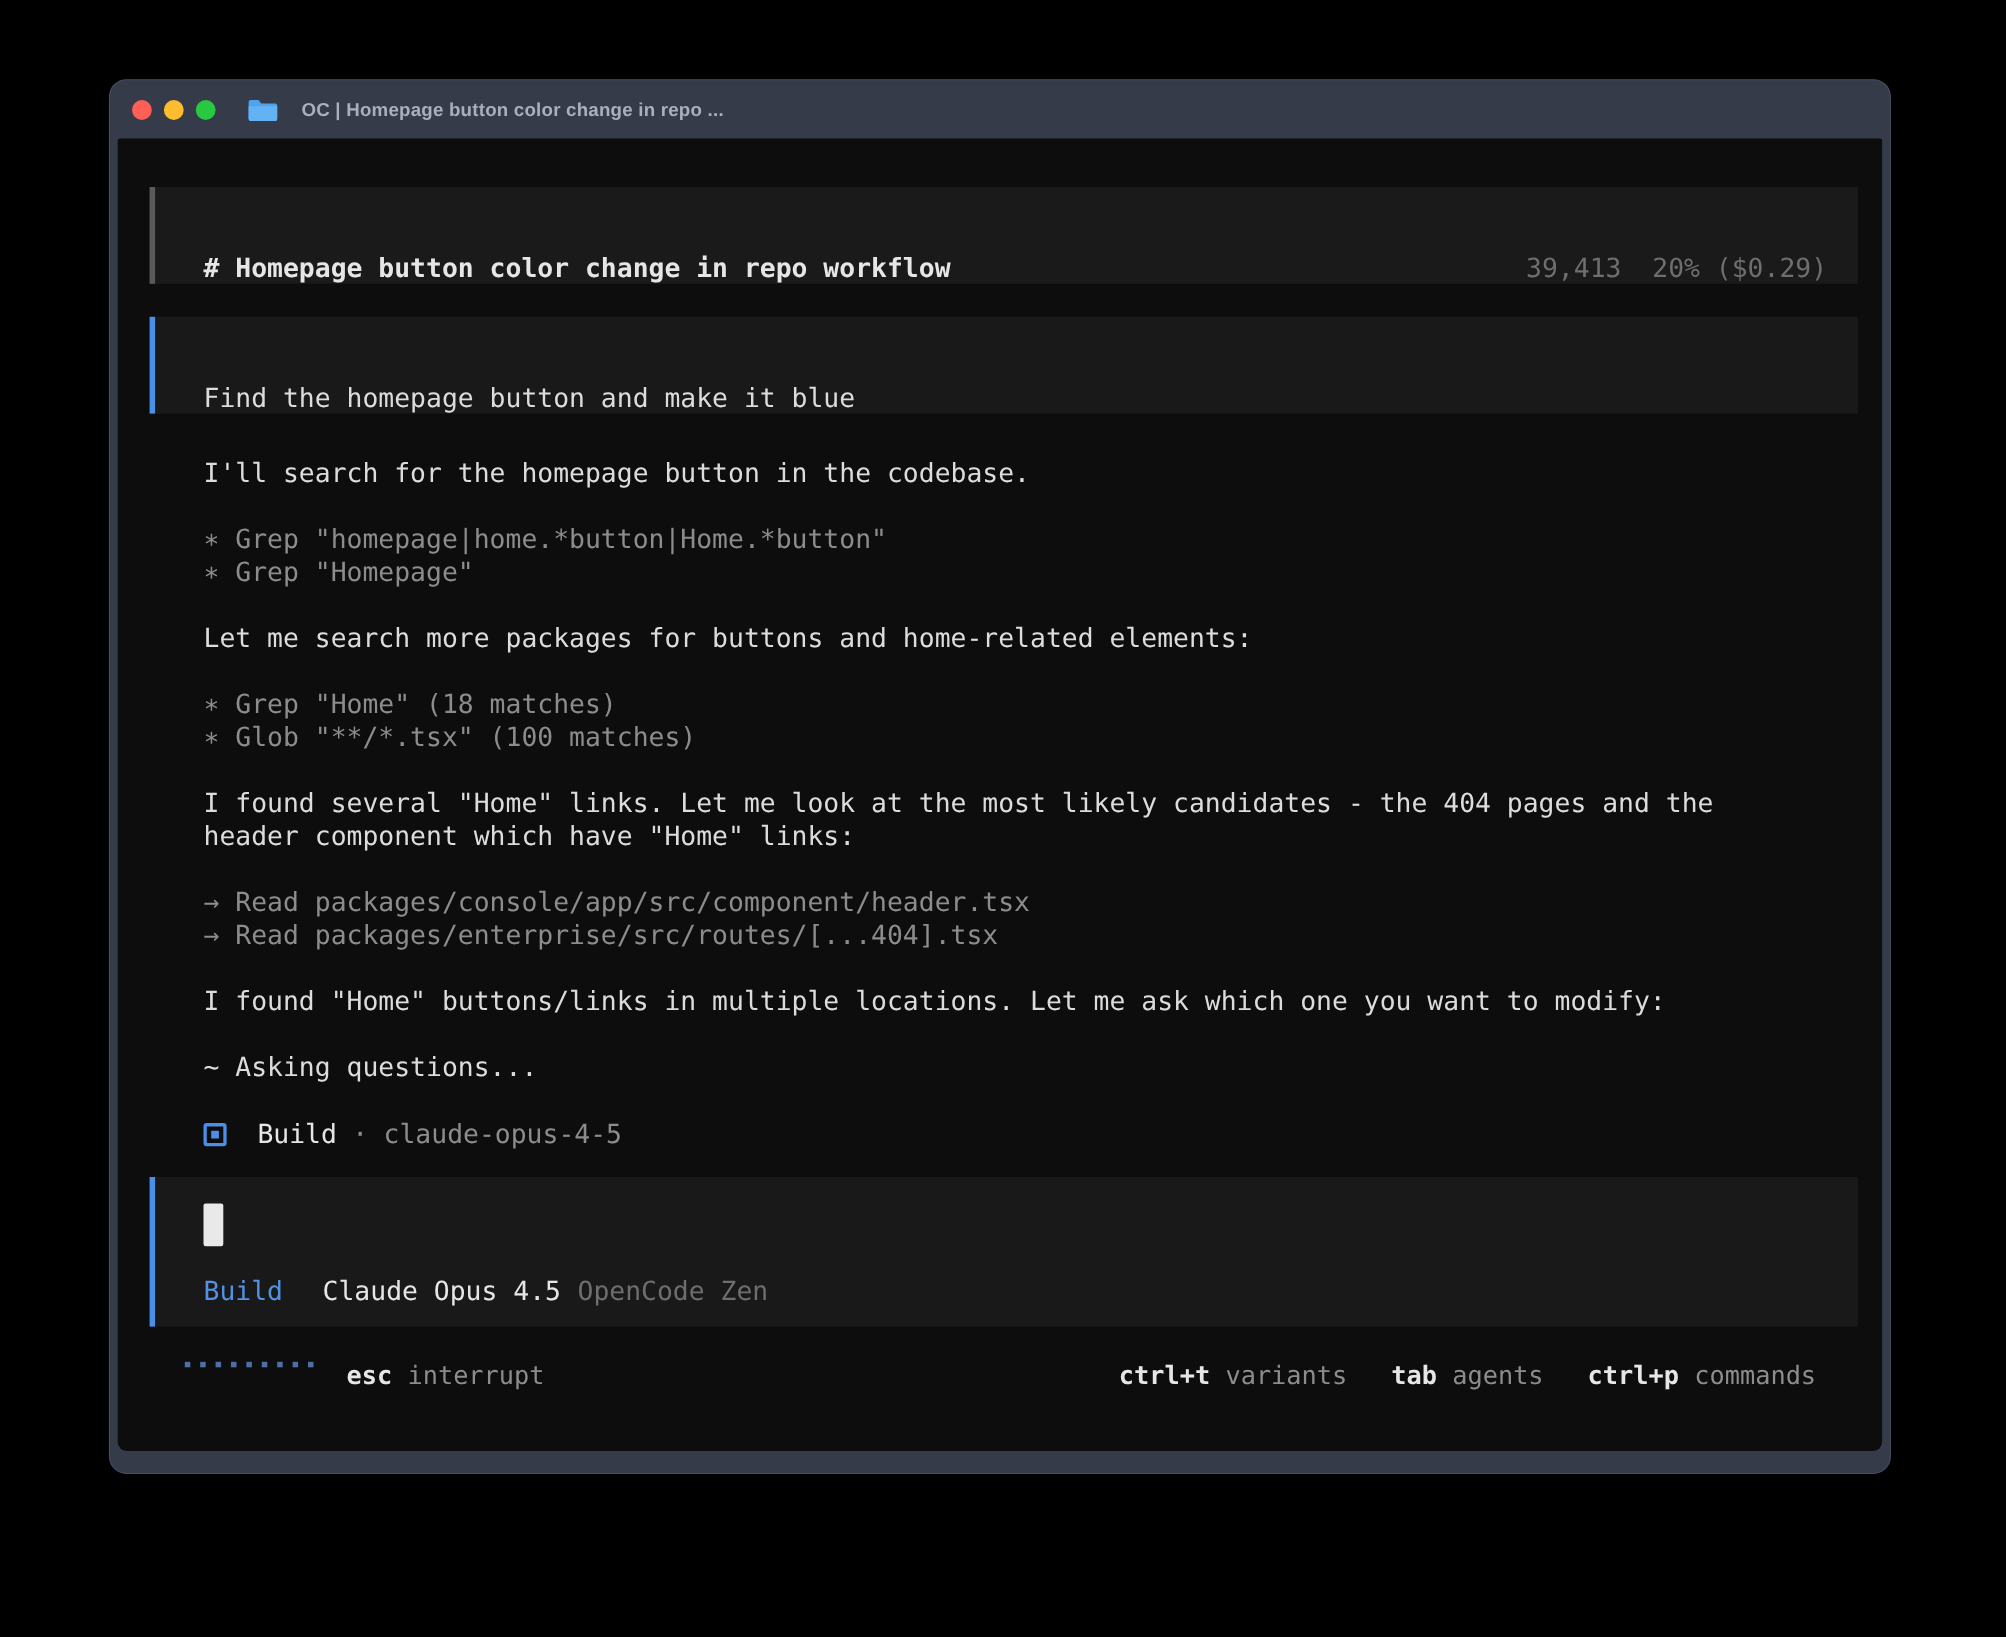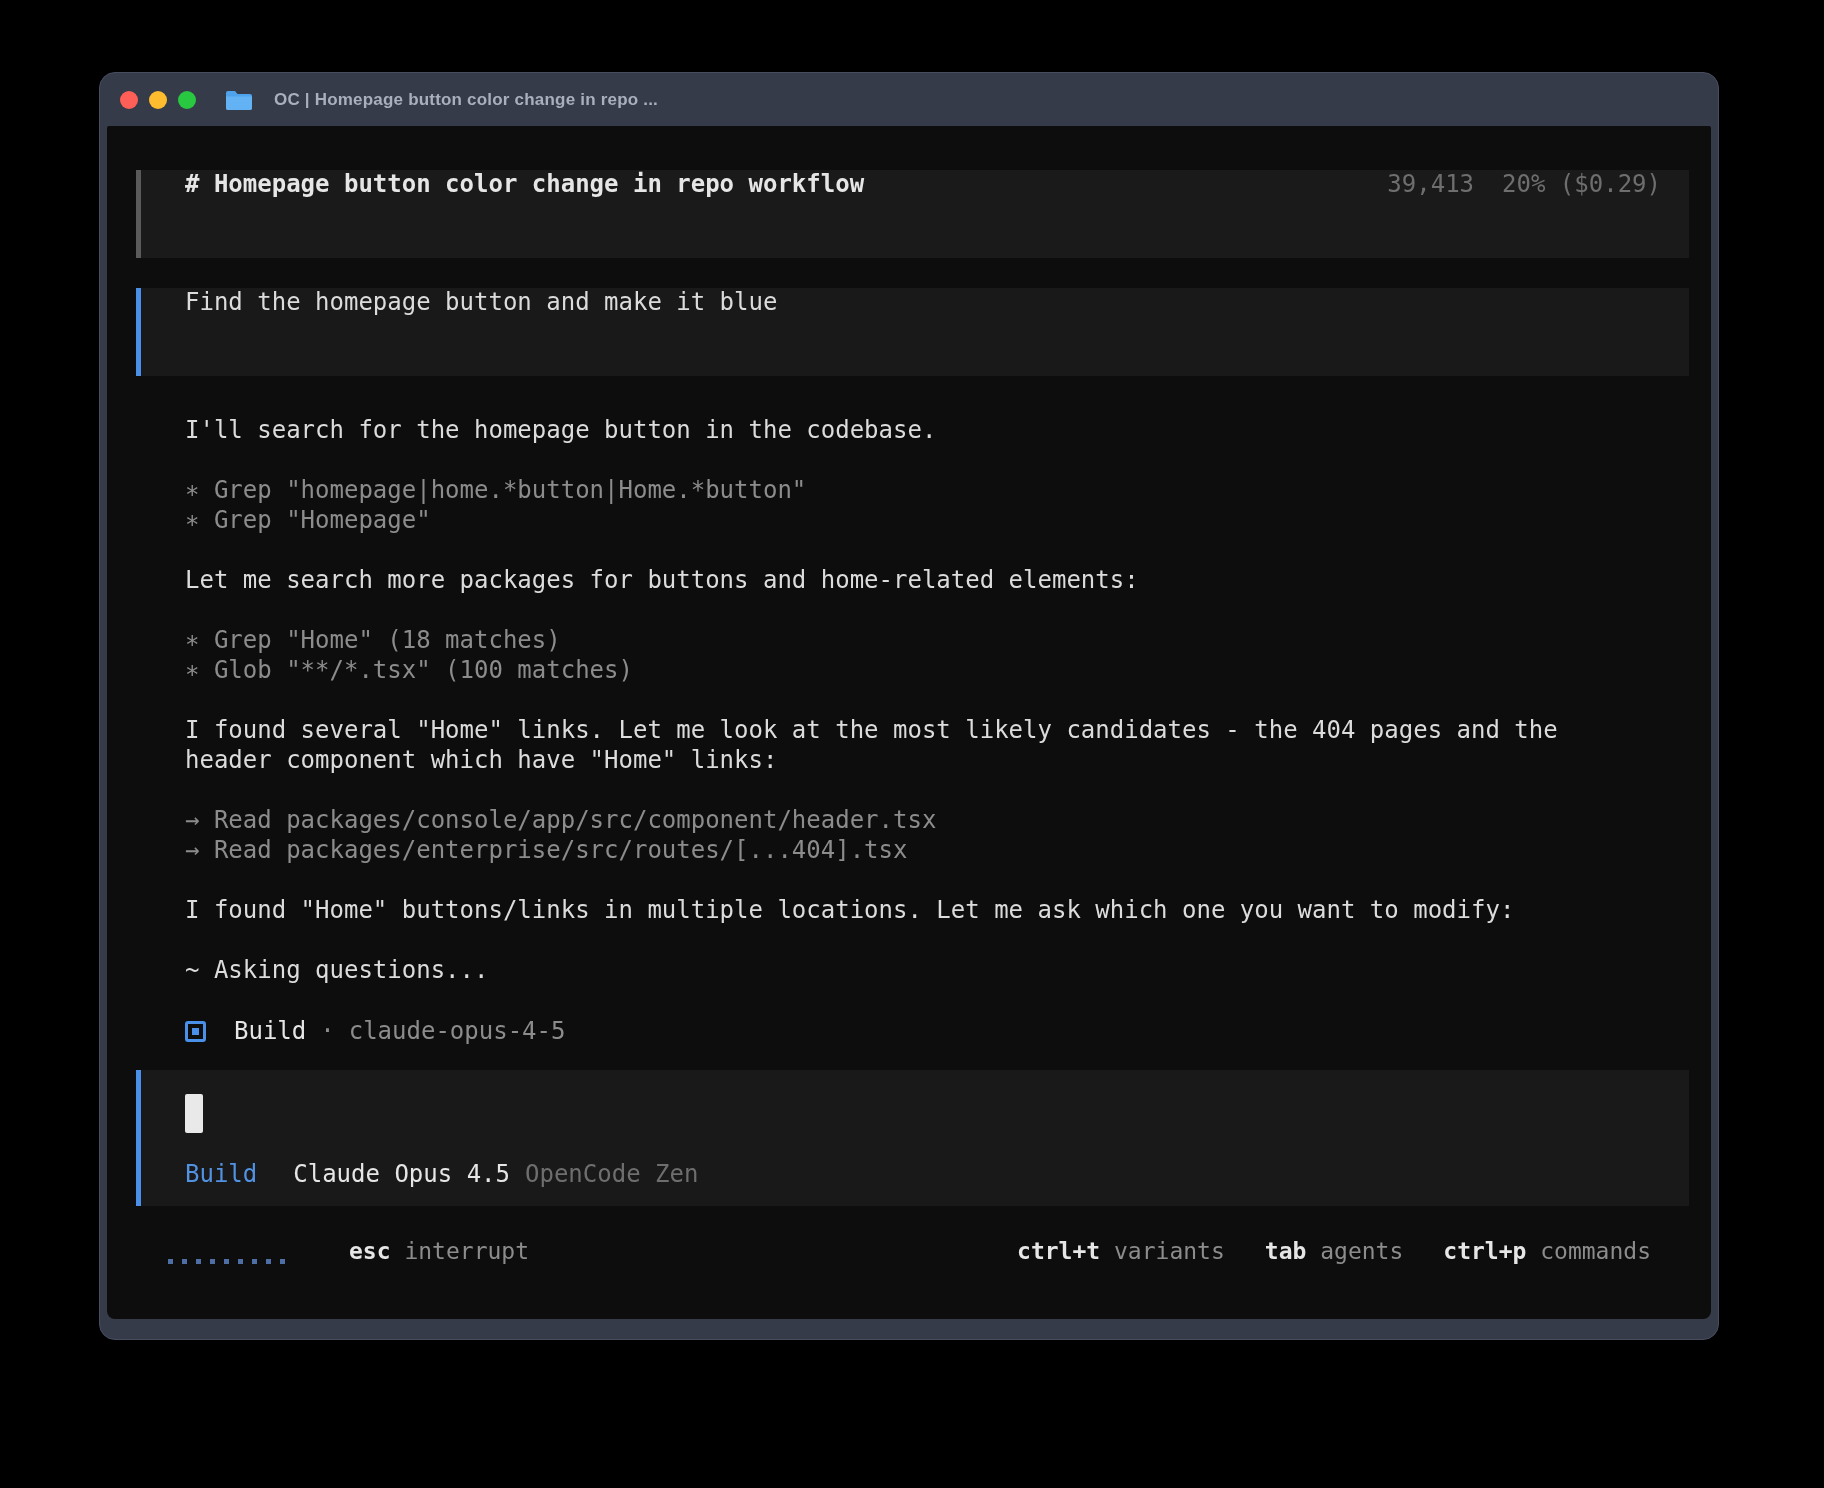--- a/index.html
+++ b/index.html
@@ -41,21 +41,21 @@
   .terminal{
     flex:1 1 auto;margin:0 7px;background:var(--term-bg);
     padding:44px 22px 0 29px;overflow:hidden;
     border-radius:2px 2px 8px 8px;
   }
   .frame-bottom{height:20px;flex:0 0 20px;}
 
   .block{
     background:var(--block-bg);
     border-left:5px solid var(--gray-border);
-    height:88px;display:flex;align-items:flex-start;
+    height:88px;display:flex;align-items:flex-end;
     padding:0 28px 0 44px;
   }
   .block.blue{border-left-color:var(--accent);background:#191919;}
 
   .session-header{justify-content:space-between;}
   .session-title{font-weight:bold;font-size:24px;color:#e6e6e6;white-space:pre;}
   .session-stats{display:flex;gap:28px;font-size:24px;color:var(--dimmer);}
 
   .user-msg{margin-top:30px;}
   .user-msg .msg-text{font-size:24px;color:var(--text);white-space:pre;}
@@ -82,21 +82,21 @@
   .input-footer{display:flex;align-items:baseline;font-size:24px;}
   .input-agent{color:#5292e3;}
   .input-model{color:#e6e6e6;margin-left:36px;}
   .input-provider{color:var(--dimmer);margin-left:15px;}
 
   .statusbar{
     margin-top:30px;height:30px;display:flex;align-items:center;
     justify-content:space-between;font-size:23px;
     padding-left:32px;padding-right:38px;
   }
-  .status-left{display:flex;align-items:flex-end;gap:34px;}
+  .status-left{display:flex;align-items:flex-start;}
   .working-dots{display:flex;gap:9px;margin-right:30px;}
   .working-dots .dot{width:5px;height:5px;background:var(--dot);}
   .shortcut{white-space:pre;}
   .shortcut .key{font-weight:bold;color:#e6e6e6;}
   .shortcut .label{color:var(--dim);}
   .status-right{display:flex;gap:40px;}
 </style>
 </head>
 <body>
 

